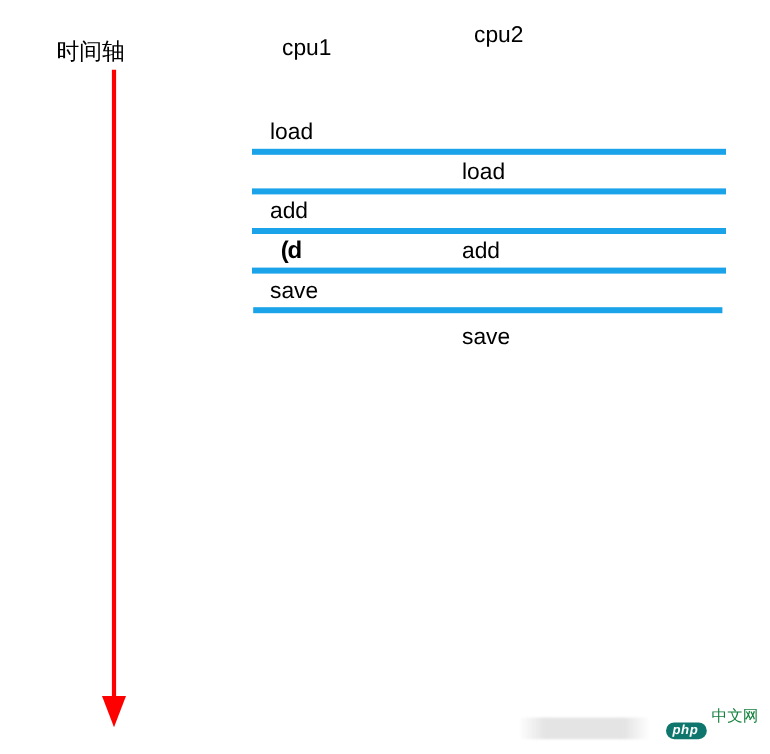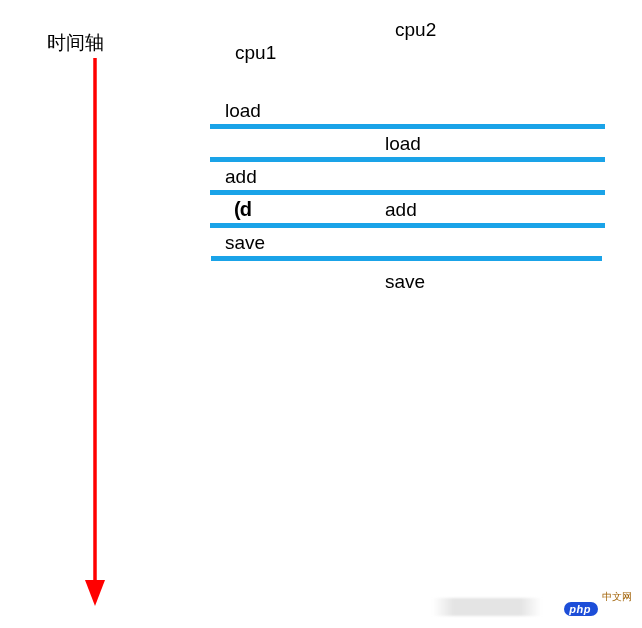--- a/index.html
+++ b/index.html
@@ -21,21 +21,21 @@
     .arrow-wrap {
       position: absolute;
       left: 85px;
       top: 58px;
       width: 20px;
       height: 548px;
     }
     .header-cpu1 {
       position: absolute;
       left: 235px;
-      top: 42px;
+      top: 30px;
       font-size: 19px;
       color: #000;
     }
     .header-cpu2 {
       position: absolute;
       left: 395px;
       top: 19px;
       font-size: 19px;
       color: #000;
     }
@@ -79,33 +79,33 @@
       position: absolute;
       right: 10px;
       bottom: 12px;
       display: flex;
       align-items: center;
       gap: 4px;
     }
     .wm-pill {
       display: inline-flex;
       align-items: center;
-      background: #1d4ed8;
+      background: #0f766e;
       color: #fff;
       font-size: 11px;
       font-weight: 600;
       font-style: italic;
       border-radius: 9px;
       padding: 1px 7px 1px 5px;
       letter-spacing: 0.5px;
       margin-top: 24px;
     }
     .wm-text {
-      font-size: 10px;
-      color: #a16207;
+      font-size: 13px;
+      color: #15803d;
     }
     .blur-strip {
       position: absolute;
       right: 100px;
       bottom: 12px;
       width: 110px;
       height: 18px;
       background: linear-gradient(90deg, rgba(220,220,220,0) 0%, rgba(210,210,210,0.6) 20%, rgba(210,210,210,0.6) 80%, rgba(220,220,220,0) 100%);
       filter: blur(1px);
     }

